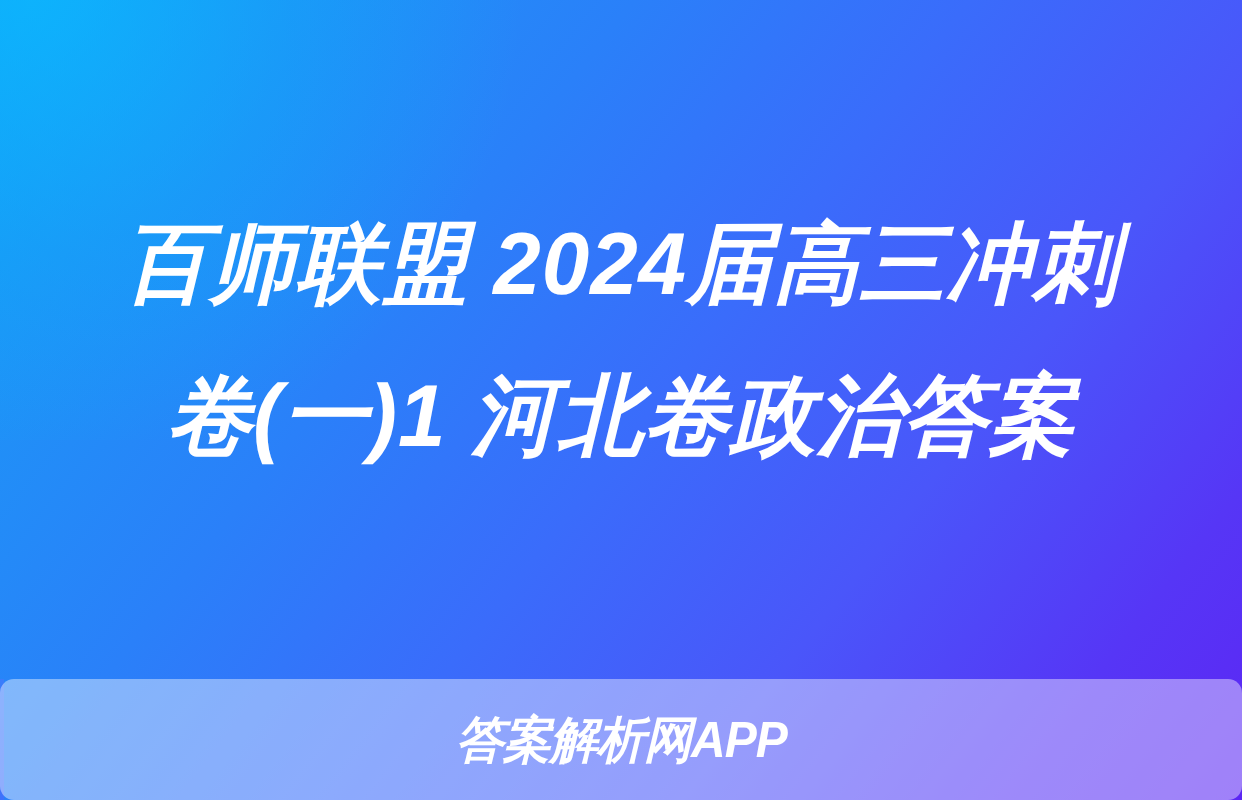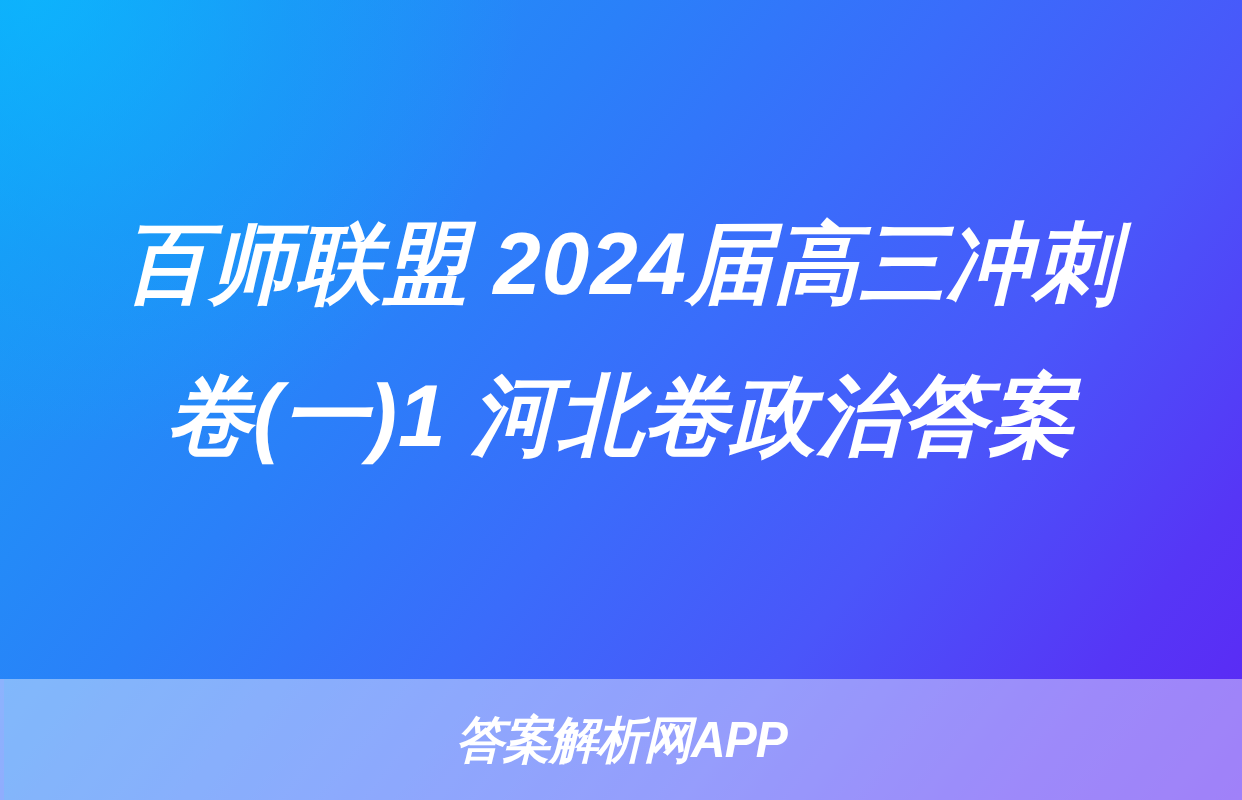--- a/index.html
+++ b/index.html
@@ -81,20 +81,21 @@
   .footer-band {
     position: absolute;
     left: 0;
     top: 679px;
     width: 1242px;
     height: 121px;
     background: rgba(255,255,255,0.42);
     display: flex;
     align-items: center;
     justify-content: center;
+    border-radius: 14px;
   }
 
   .footer-band-edge {
     position: absolute;
     left: 0;
     top: 679px;
     width: 4px;
     height: 121px;
     background: linear-gradient(180deg, #3a7dfb 0%, #3f72fb 100%);
   }

